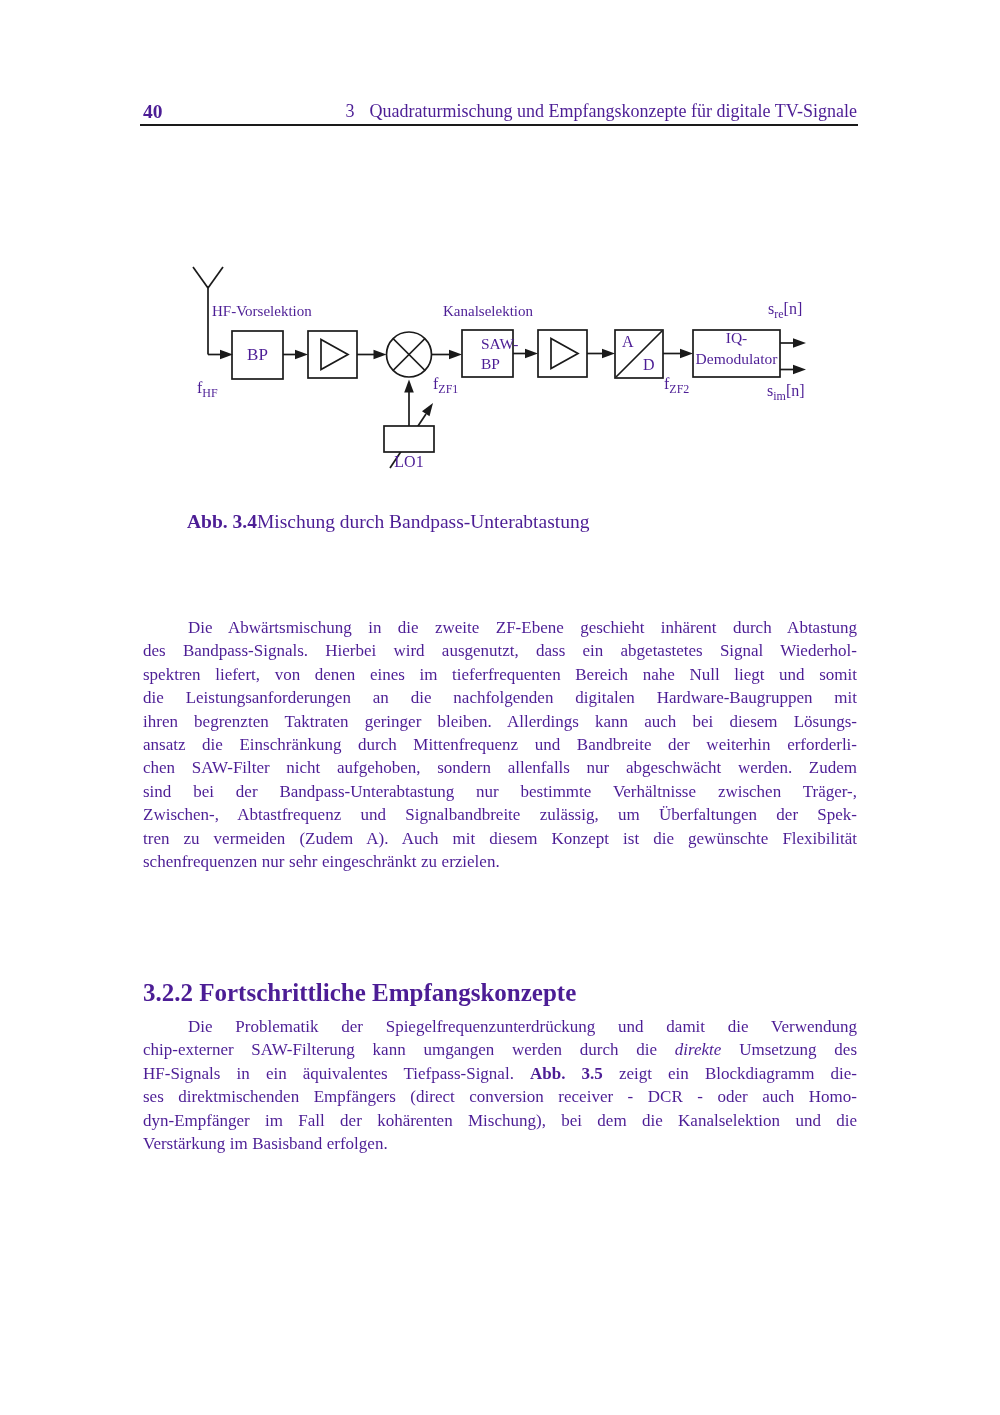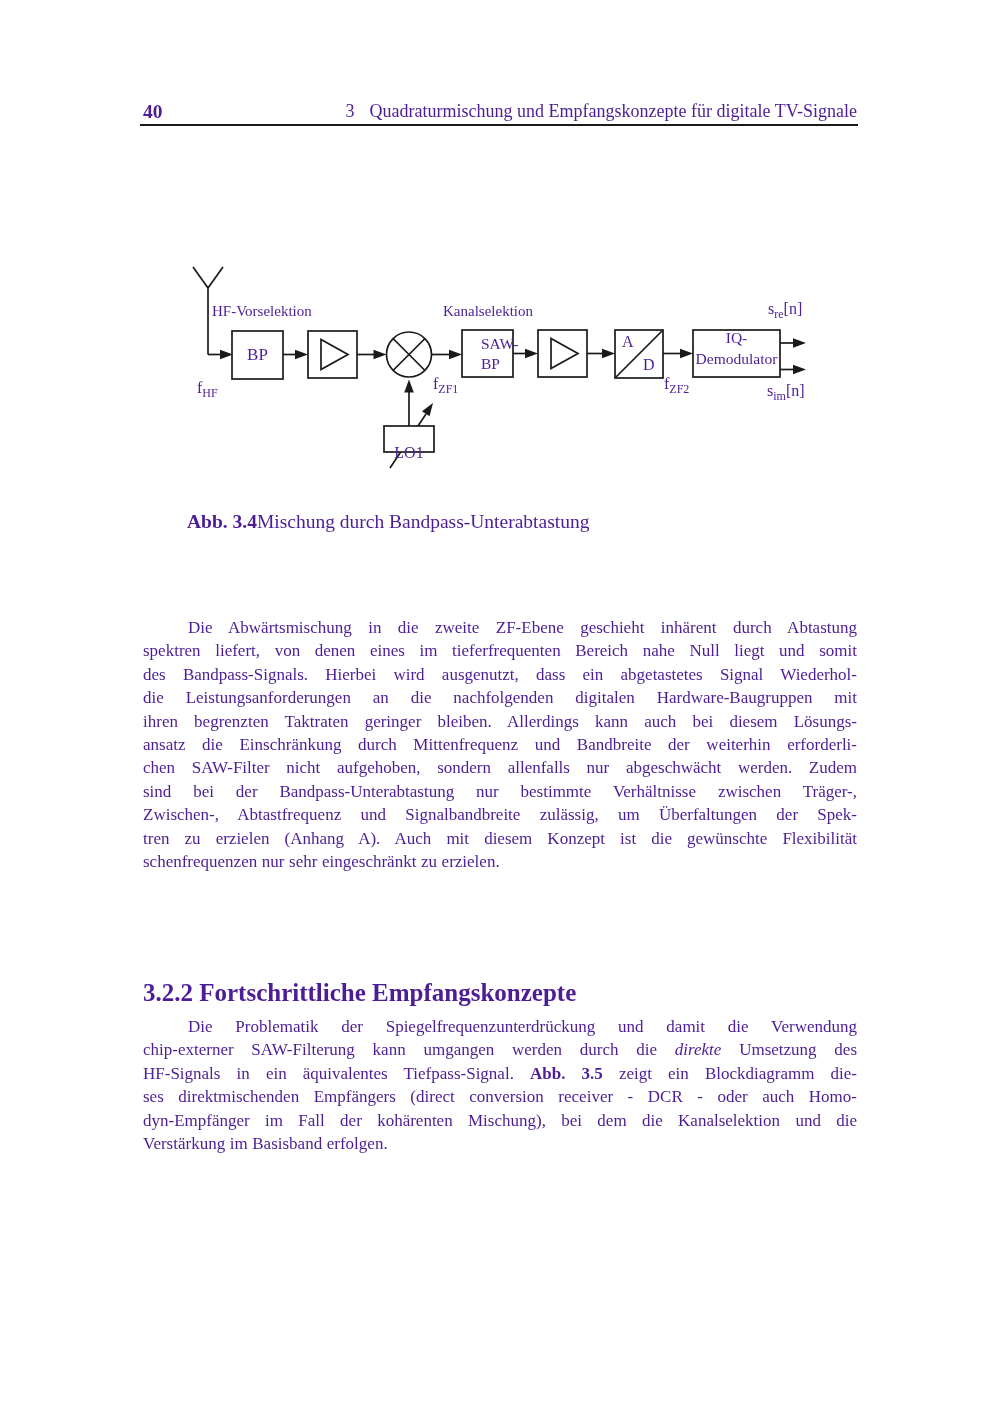--- a/index.html
+++ b/index.html
@@ -103,44 +103,44 @@
     <div class="boxlabel col left" style="left:462px;top:307px;width:51px;height:47px;">
       <span>SAW-</span>
       <span>BP</span>
     </div>
     <span class="adletter" style="left:622px;top:310px;">A</span>
     <span class="adletter" style="left:643px;top:333px;">D</span>
     <div class="boxlabel col" style="left:693px;top:307px;width:87px;height:35px;line-height:21px;">
       <span>IQ-</span>
       <span>Demodulator</span>
     </div>
-    <div class="boxlabel" style="left:384px;top:416px;width:50px;height:28px;font-size:16px;">LO1</div>
+    <div class="boxlabel" style="left:384px;top:425px;width:50px;height:28px;font-size:16px;">LO1</div>
 
     <span class="siglabel" style="left:197px;top:356px;"><span>f</span><sub>HF</sub></span>
     <span class="siglabel" style="left:433px;top:352px;text-align:center;"><span>f</span><sub>ZF1</sub></span>
     <span class="siglabel" style="left:664px;top:352px;"><span>f</span><sub>ZF2</sub></span>
     <span class="siglabel" style="left:768px;top:277px;"><span>s</span><sub>re</sub><span>[n]</span></span>
     <span class="siglabel" style="left:767px;top:359px;"><span>s</span><sub>im</sub><span>[n]</span></span>
   </div>
 
   <div class="caption">
     <span class="cap-label">Abb. 3.4</span><span>Mischung durch Bandpass-Unterabtastung</span>
   </div>
 
   <div class="para" style="top:616px;">
       <div class="line first">Die Abwärtsmischung in die zweite ZF-Ebene geschieht inhärent durch Abtastung</div>
+      <div class="line">des Bandpass-Signals. Hierbei wird ausgenutzt, dass ein abgetastetes Signal Wiederhol-</div>
       <div class="line">spektren liefert, von denen eines im tieferfrequenten Bereich nahe Null liegt und somit</div>
-      <div class="line">des Bandpass-Signals. Hierbei wird ausgenutzt, dass ein abgetastetes Signal Wiederhol-</div>
       <div class="line">die Leistungsanforderungen an die nachfolgenden digitalen Hardware-Baugruppen mit</div>
       <div class="line">ihren begrenzten Taktraten geringer bleiben. Allerdings kann auch bei diesem Lösungs-</div>
       <div class="line">ansatz die Einschränkung durch Mittenfrequenz und Bandbreite der weiterhin erforderli-</div>
       <div class="line">chen SAW-Filter nicht aufgehoben, sondern allenfalls nur abgeschwächt werden. Zudem</div>
       <div class="line">sind bei der Bandpass-Unterabtastung nur bestimmte Verhältnisse zwischen Träger-,</div>
       <div class="line">Zwischen-, Abtastfrequenz und Signalbandbreite zulässig, um Überfaltungen der Spek-</div>
-      <div class="line">tren zu erzielen (Anhang A). Auch mit diesem Konzept ist die gewünschte Flexibilität</div>
+      <div class="line">tren zu vermeiden (Zudem A). Auch mit diesem Konzept ist die gewünschte Flexibilität</div>
       <div class="line last">schenfrequenzen nur sehr eingeschränkt zu erzielen.</div>
     </div>
 
   <div class="section-heading">3.2.2 Fortschrittliche Empfangskonzepte</div>
 
   <div class="para" style="top:1015px;">
       <div class="line first">Die Problematik der Spiegelfrequenzunterdrückung und damit die Verwendung</div>
       <div class="line">chip-externer SAW-Filterung kann umgangen werden durch die <i>direkte</i> Umsetzung des</div>
       <div class="line">HF-Signals in ein äquivalentes Tiefpass-Signal. <b>Abb. 3.5</b> zeigt ein Blockdiagramm die-</div>
       <div class="line">ses direktmischenden Empfängers (direct conversion receiver - DCR - oder auch Homo-</div>

